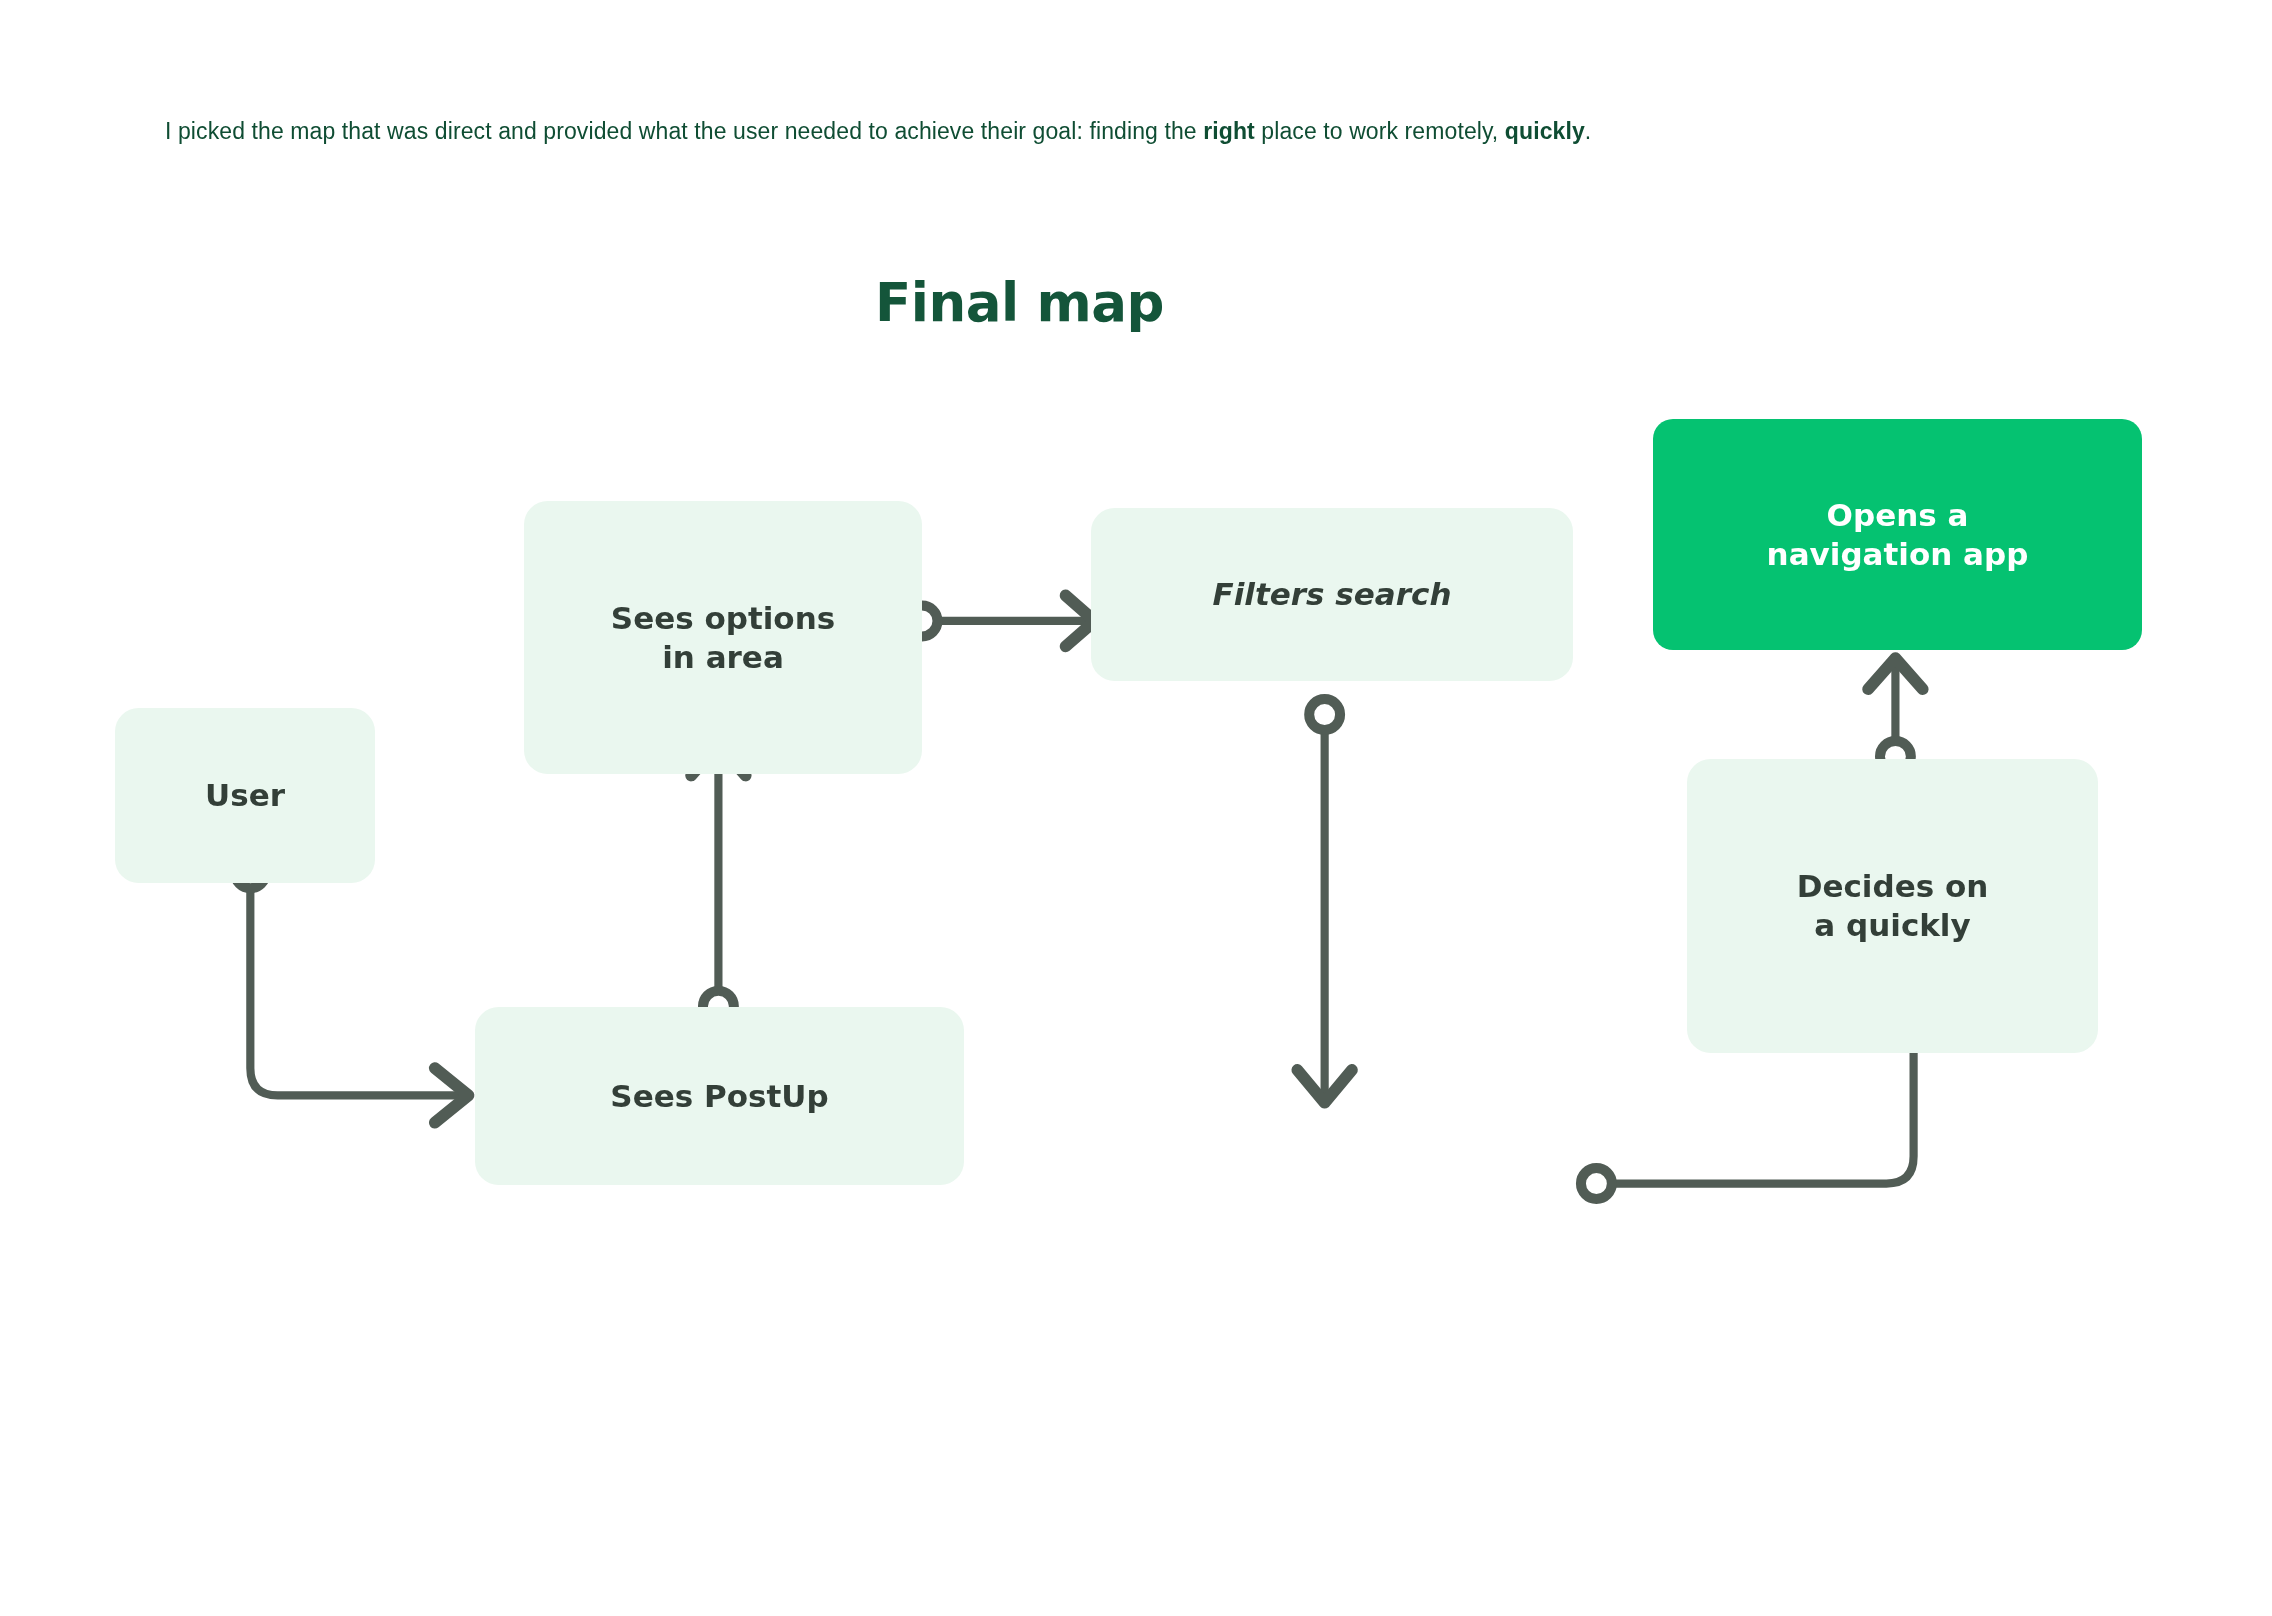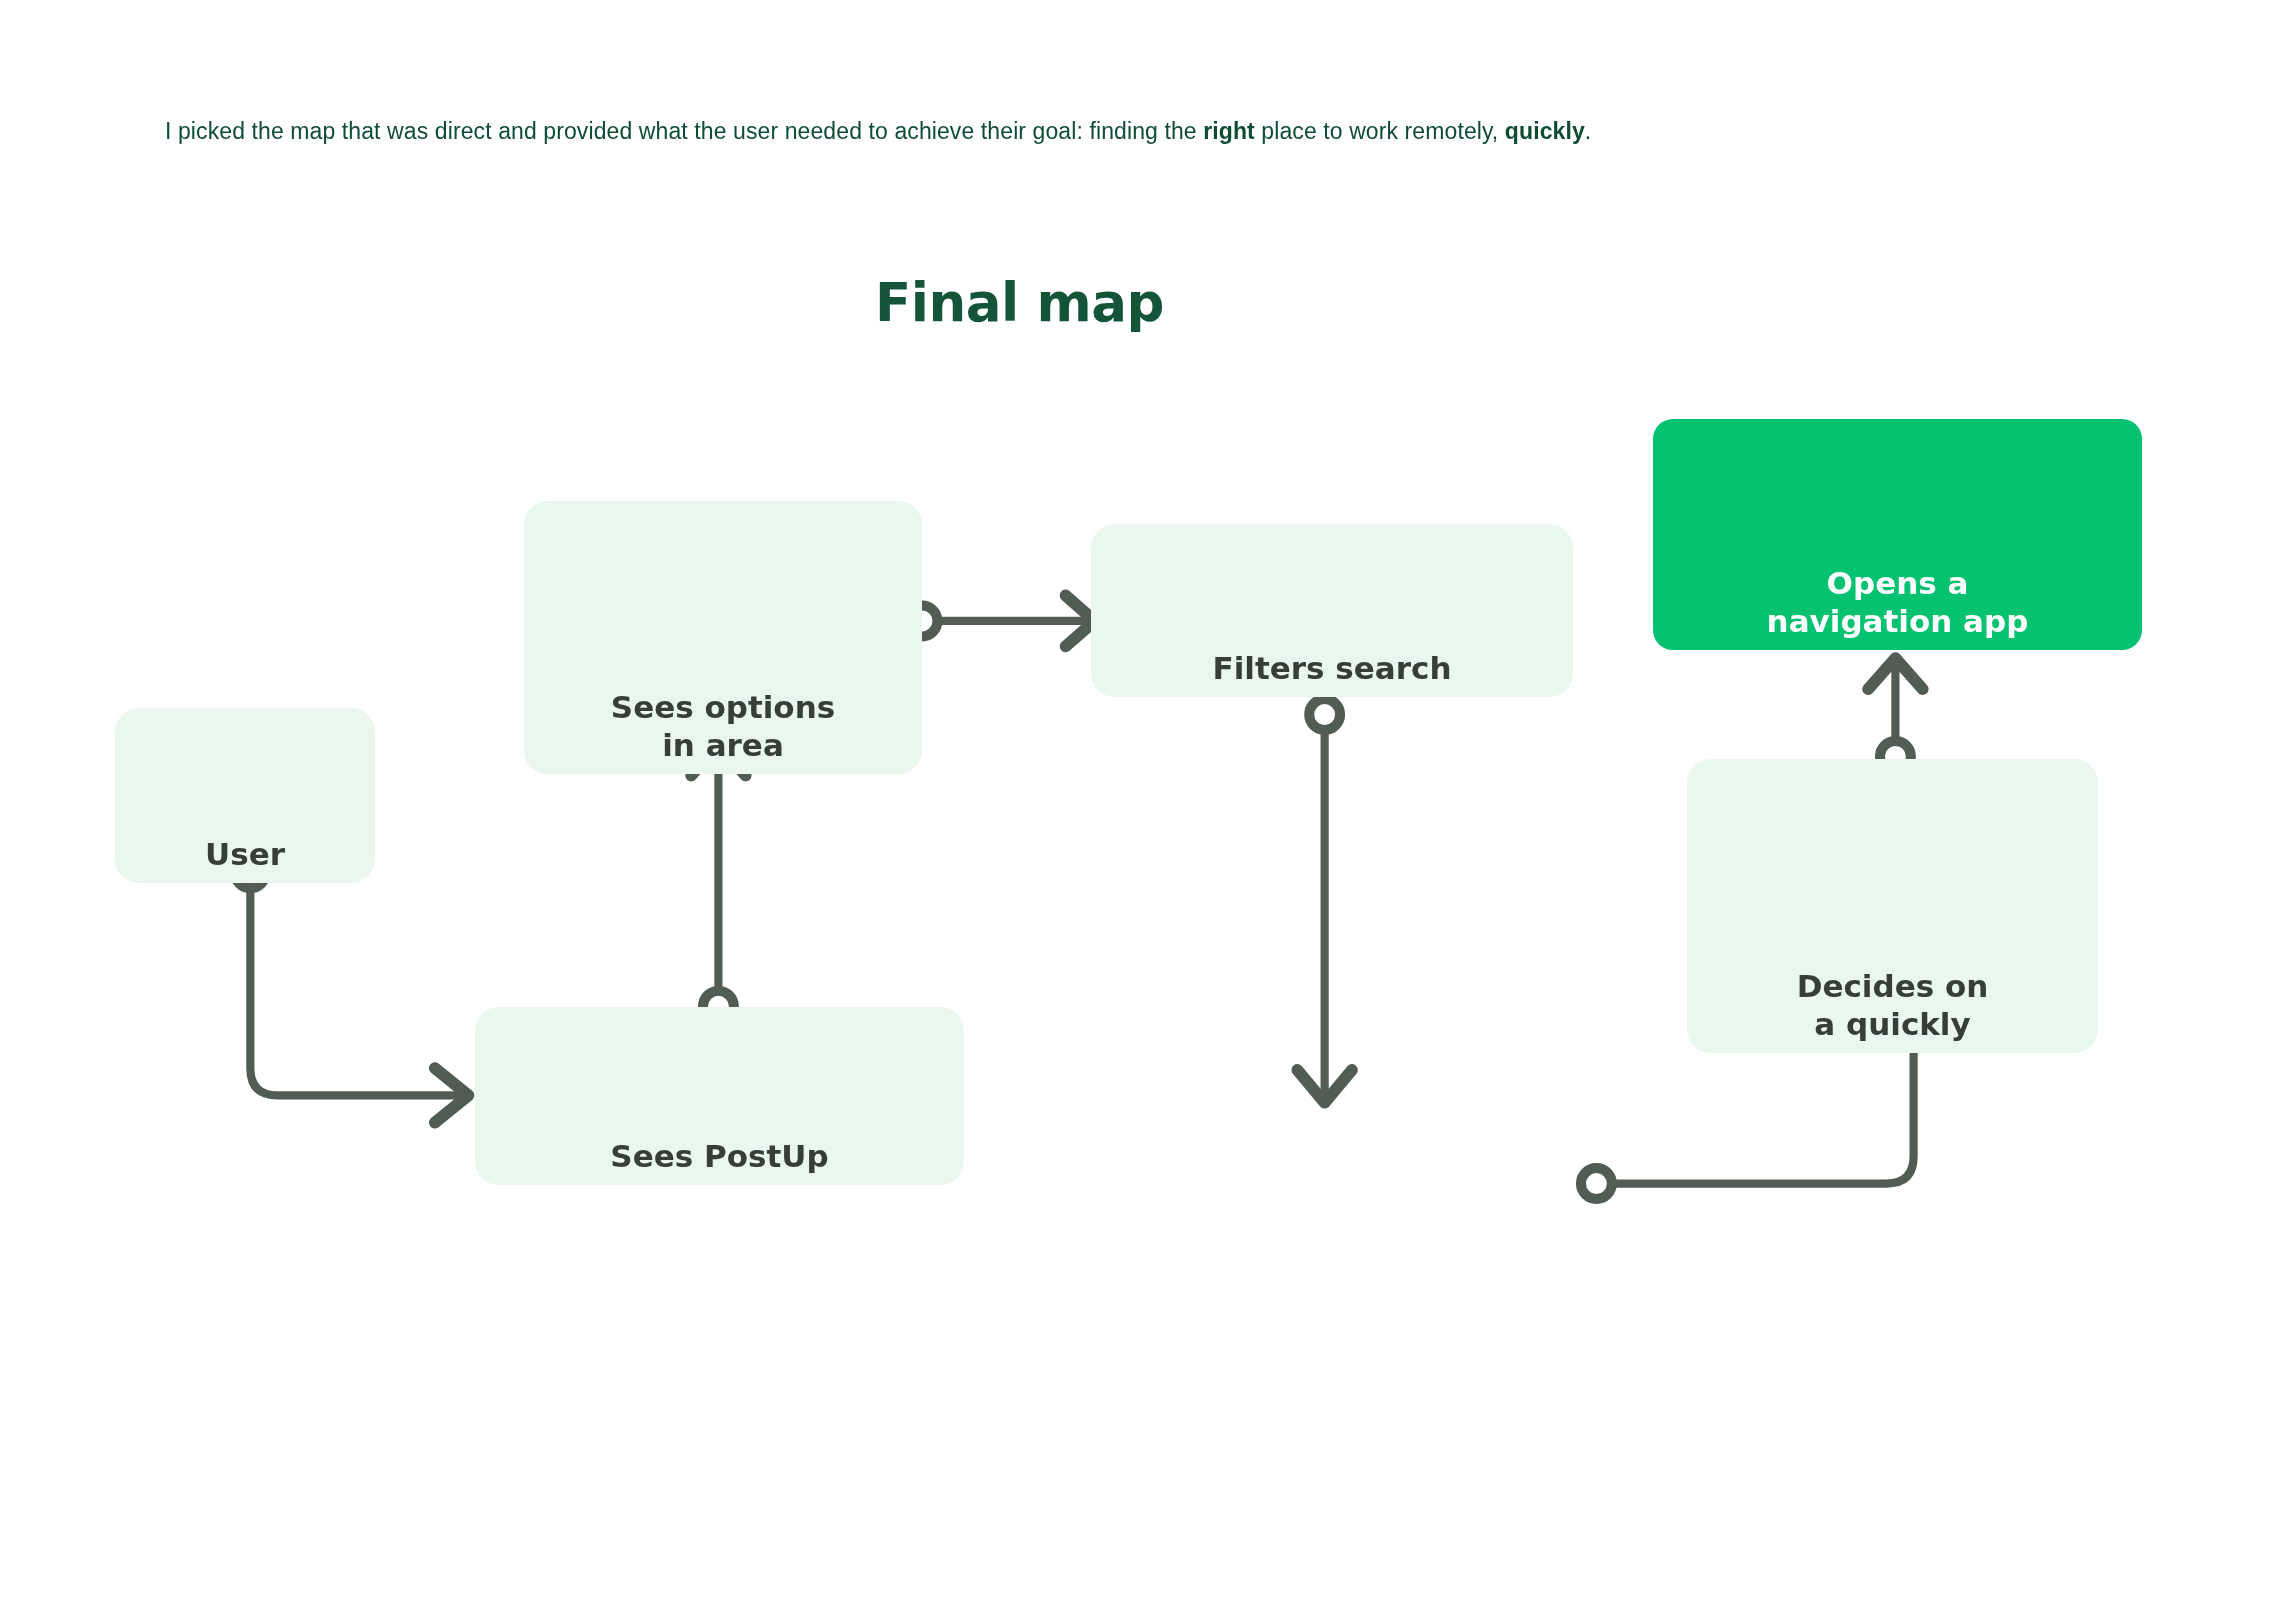--- a/index.html
+++ b/index.html
@@ -54,41 +54,41 @@
   }
 
   
   .node {
     position: absolute;
     box-sizing: border-box;
     border-radius: 23.6px;
     background: #eaf7ef;
     color: #333f38;
     display: flex;
-    align-items: flex-end;
+    align-items: center;
     justify-content: center;
     text-align: center;
     font-family: "DejaVu Sans", sans-serif;
     font-weight: 700;
     font-size: 31px;
     line-height: 1.25;
     padding: 9px 34px;
     z-index: 2;
   }
   .node.accent {
     background: #05c271;
     color: #ffffff;
     border-radius: 20px;
   }
 
   
   #node-user            { left: 115px;  top: 676px;  width: 260px; height: 175px; }
   #node-opens-postup    { left: 475px;  top: 975px; width: 489px; height: 178px; }
   #node-sees-options    { left: 524px;  top: 469px;  width: 398px; height: 273px; }
-  #node-filters-search  { left: 1091px; top: 492px;  width: 482px; height: 173px; }
+  #node-filters-search  { left: 1091px; top: 476px;  width: 482px; height: 173px; font-style: italic; }
   #node-looks-results   { left: 1066px; top: 1056px; width: 380px; height: 164px; }
   #node-decides         { left: 1687px; top: 727px;  width: 411px; height: 294px; }
   #node-opens-nav       { left: 1653px; top: 387px;  width: 489px; height: 231px; }
 
   
   #edges {
     position: absolute;
     left: 0;
     top: 0;
     width: 2273px;

